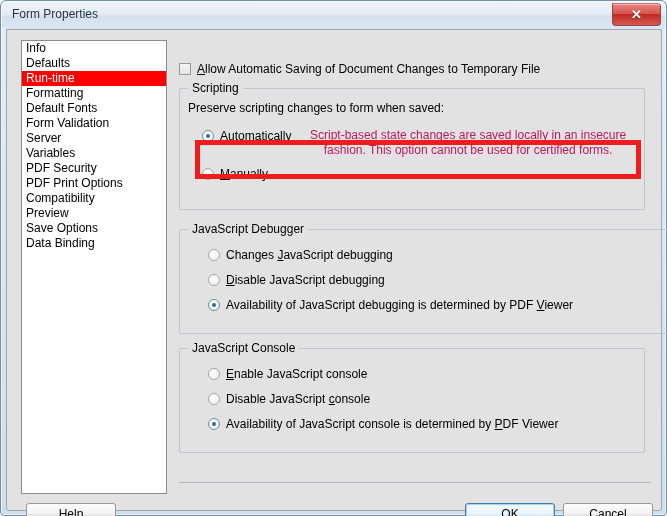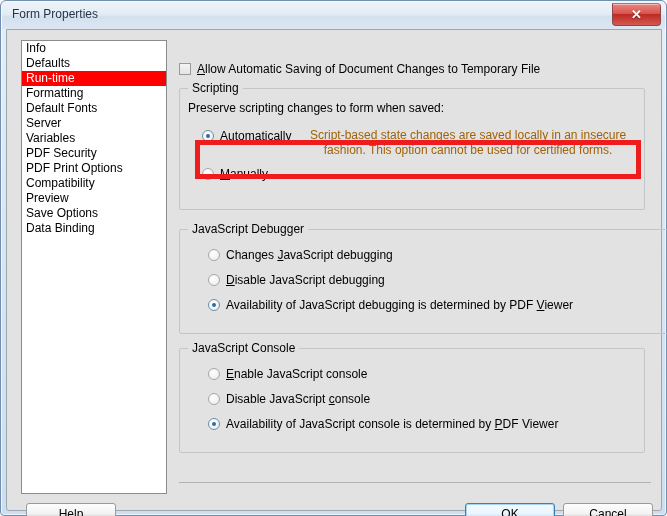--- a/index.html
+++ b/index.html
@@ -189,21 +189,21 @@
     content: "";
     position: absolute;
     left: 3px; top: 3px;
     width: 4px; height: 4px;
     border-radius: 50%;
     background: #2a6ea8;
   }
   .radio-desc {
     position: absolute;
     font-size: 12px;
-    color: #a16207;
+    color: #be185d;
     line-height: 15px;
   }
 
   
   #highlight-box {
     position: absolute;
     left: 188px; top: 110px;
     width: 446px;
     height: 39px;
     box-sizing: border-box;
@@ -255,20 +255,21 @@
   </div>
 
   <div id="client">
 
     <div id="category-list">
         <div class="cat-item">Info</div>
         <div class="cat-item">Defaults</div>
         <div class="cat-item selected">Run-time</div>
         <div class="cat-item">Formatting</div>
         <div class="cat-item">Default Fonts</div>
+        <div class="cat-item">Form Validation</div>
         <div class="cat-item">Server</div>
         <div class="cat-item">Variables</div>
         <div class="cat-item">PDF Security</div>
         <div class="cat-item">PDF Print Options</div>
         <div class="cat-item">Compatibility</div>
         <div class="cat-item">Preview</div>
         <div class="cat-item">Save Options</div>
         <div class="cat-item">Data Binding</div>
       </div>
 

